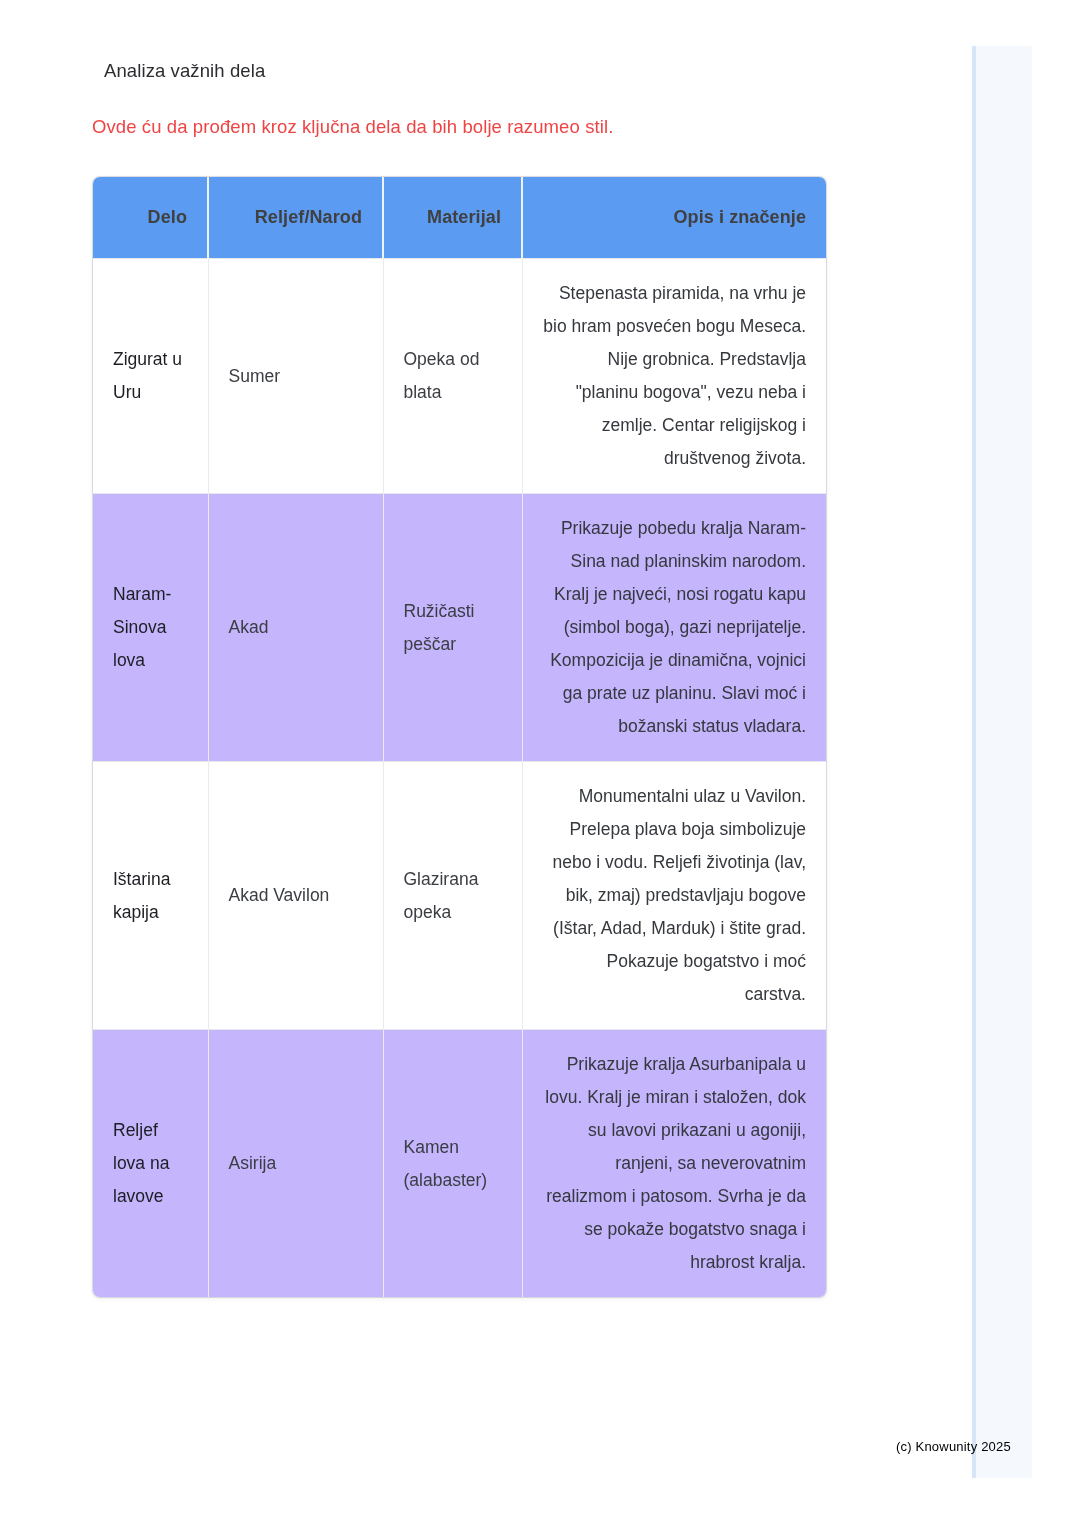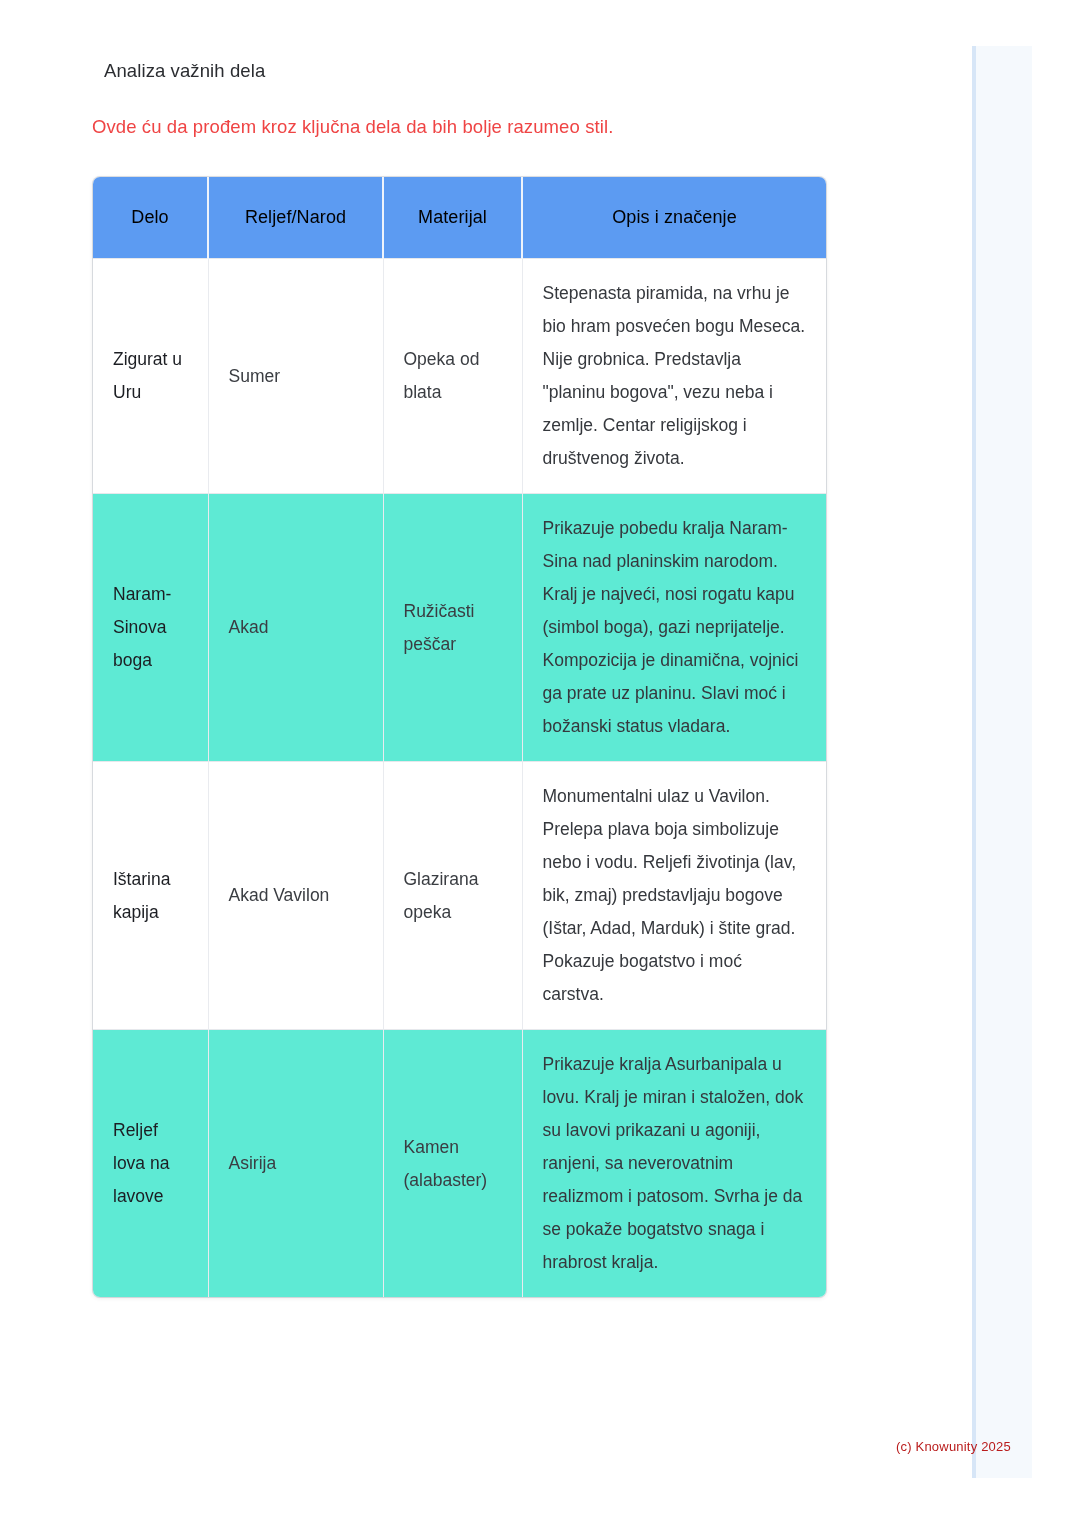--- a/index.html
+++ b/index.html
@@ -85,63 +85,63 @@
     table-layout: fixed;
   }
 
   table.works-table col.c1 { width: 115px; }
   table.works-table col.c2 { width: 175px; }
   table.works-table col.c3 { width: 139px; }
   table.works-table col.c4 { width: 304px; }
 
   thead th {
     background: #5c9bf2;
-    color: #000000;
+    color: #404040;
     font-size: 18px;
-    font-weight: normal;
-    text-align: center;
+    font-weight: bold;
+    text-align: right;
     padding: 30px 20px 30px 20px;
     vertical-align: middle;
     border-right: 2px solid #eef3fb;
     letter-spacing: 0.1px;
     white-space: nowrap;
   }
   thead th:last-child { border-right: none; }
 
   tbody td {
     border-top: 1px solid #e6e8ec;
     border-right: 1px solid #e9ebef;
     vertical-align: middle;
     font-size: 17.5px;
     line-height: 33px;
     color: #3a3d42;
     padding: 18px 20px;
   }
-  tbody td:last-child { border-right: none; }
+  tbody td:last-child { border-right: none; text-align: right; }
 
   tbody tr.alt td {
-    background: #5eead4;
+    background: #c4b5fd;
   }
 
   td.col-work {
     font-weight: normal;
     color: #1c1e23;
   }
   td.col-desc {
     color: #35383d;
   }
 
   
   .watermark {
     position: absolute;
     left: 896px;
     top: 1438px;
     font-size: 13px;
     line-height: 18px;
-    color: #b91c1c;
+    color: #000000;
     white-space: nowrap;
     letter-spacing: 0.2px;
   }
 </style>
 </head>
 <body>
 
 <div id="side-panel"></div>
 <div id="side-panel-edge"></div>
 
@@ -168,21 +168,21 @@
         </tr>
       </thead>
       <tbody>
         <tr>
           <td class="col-work">Zigurat u Uru</td>
           <td class="col-period">Sumer</td>
           <td class="col-material">Opeka od blata</td>
           <td class="col-desc">Stepenasta piramida, na vrhu je bio hram posvećen bogu Meseca. Nije grobnica. Predstavlja "planinu bogova", vezu neba i zemlje. Centar religijskog i društvenog života.</td>
         </tr>
         <tr class="alt">
-          <td class="col-work">Naram-Sinova boga</td>
+          <td class="col-work">Naram-Sinova lova</td>
           <td class="col-period">Akad</td>
           <td class="col-material">Ružičasti peščar</td>
           <td class="col-desc">Prikazuje pobedu kralja Naram-Sina nad planinskim narodom. Kralj je najveći, nosi rogatu kapu (simbol boga), gazi neprijatelje. Kompozicija je dinamična, vojnici ga prate uz planinu. Slavi moć i božanski status vladara.</td>
         </tr>
         <tr>
           <td class="col-work">Ištarina kapija</td>
           <td class="col-period">Akad Vavilon</td>
           <td class="col-material">Glazirana opeka</td>
           <td class="col-desc">Monumentalni ulaz u Vavilon. Prelepa plava boja simbolizuje nebo i vodu. Reljefi životinja (lav, bik, zmaj) predstavljaju bogove (Ištar, Adad, Marduk) i štite grad. Pokazuje bogatstvo i moć carstva.</td>
         </tr>

